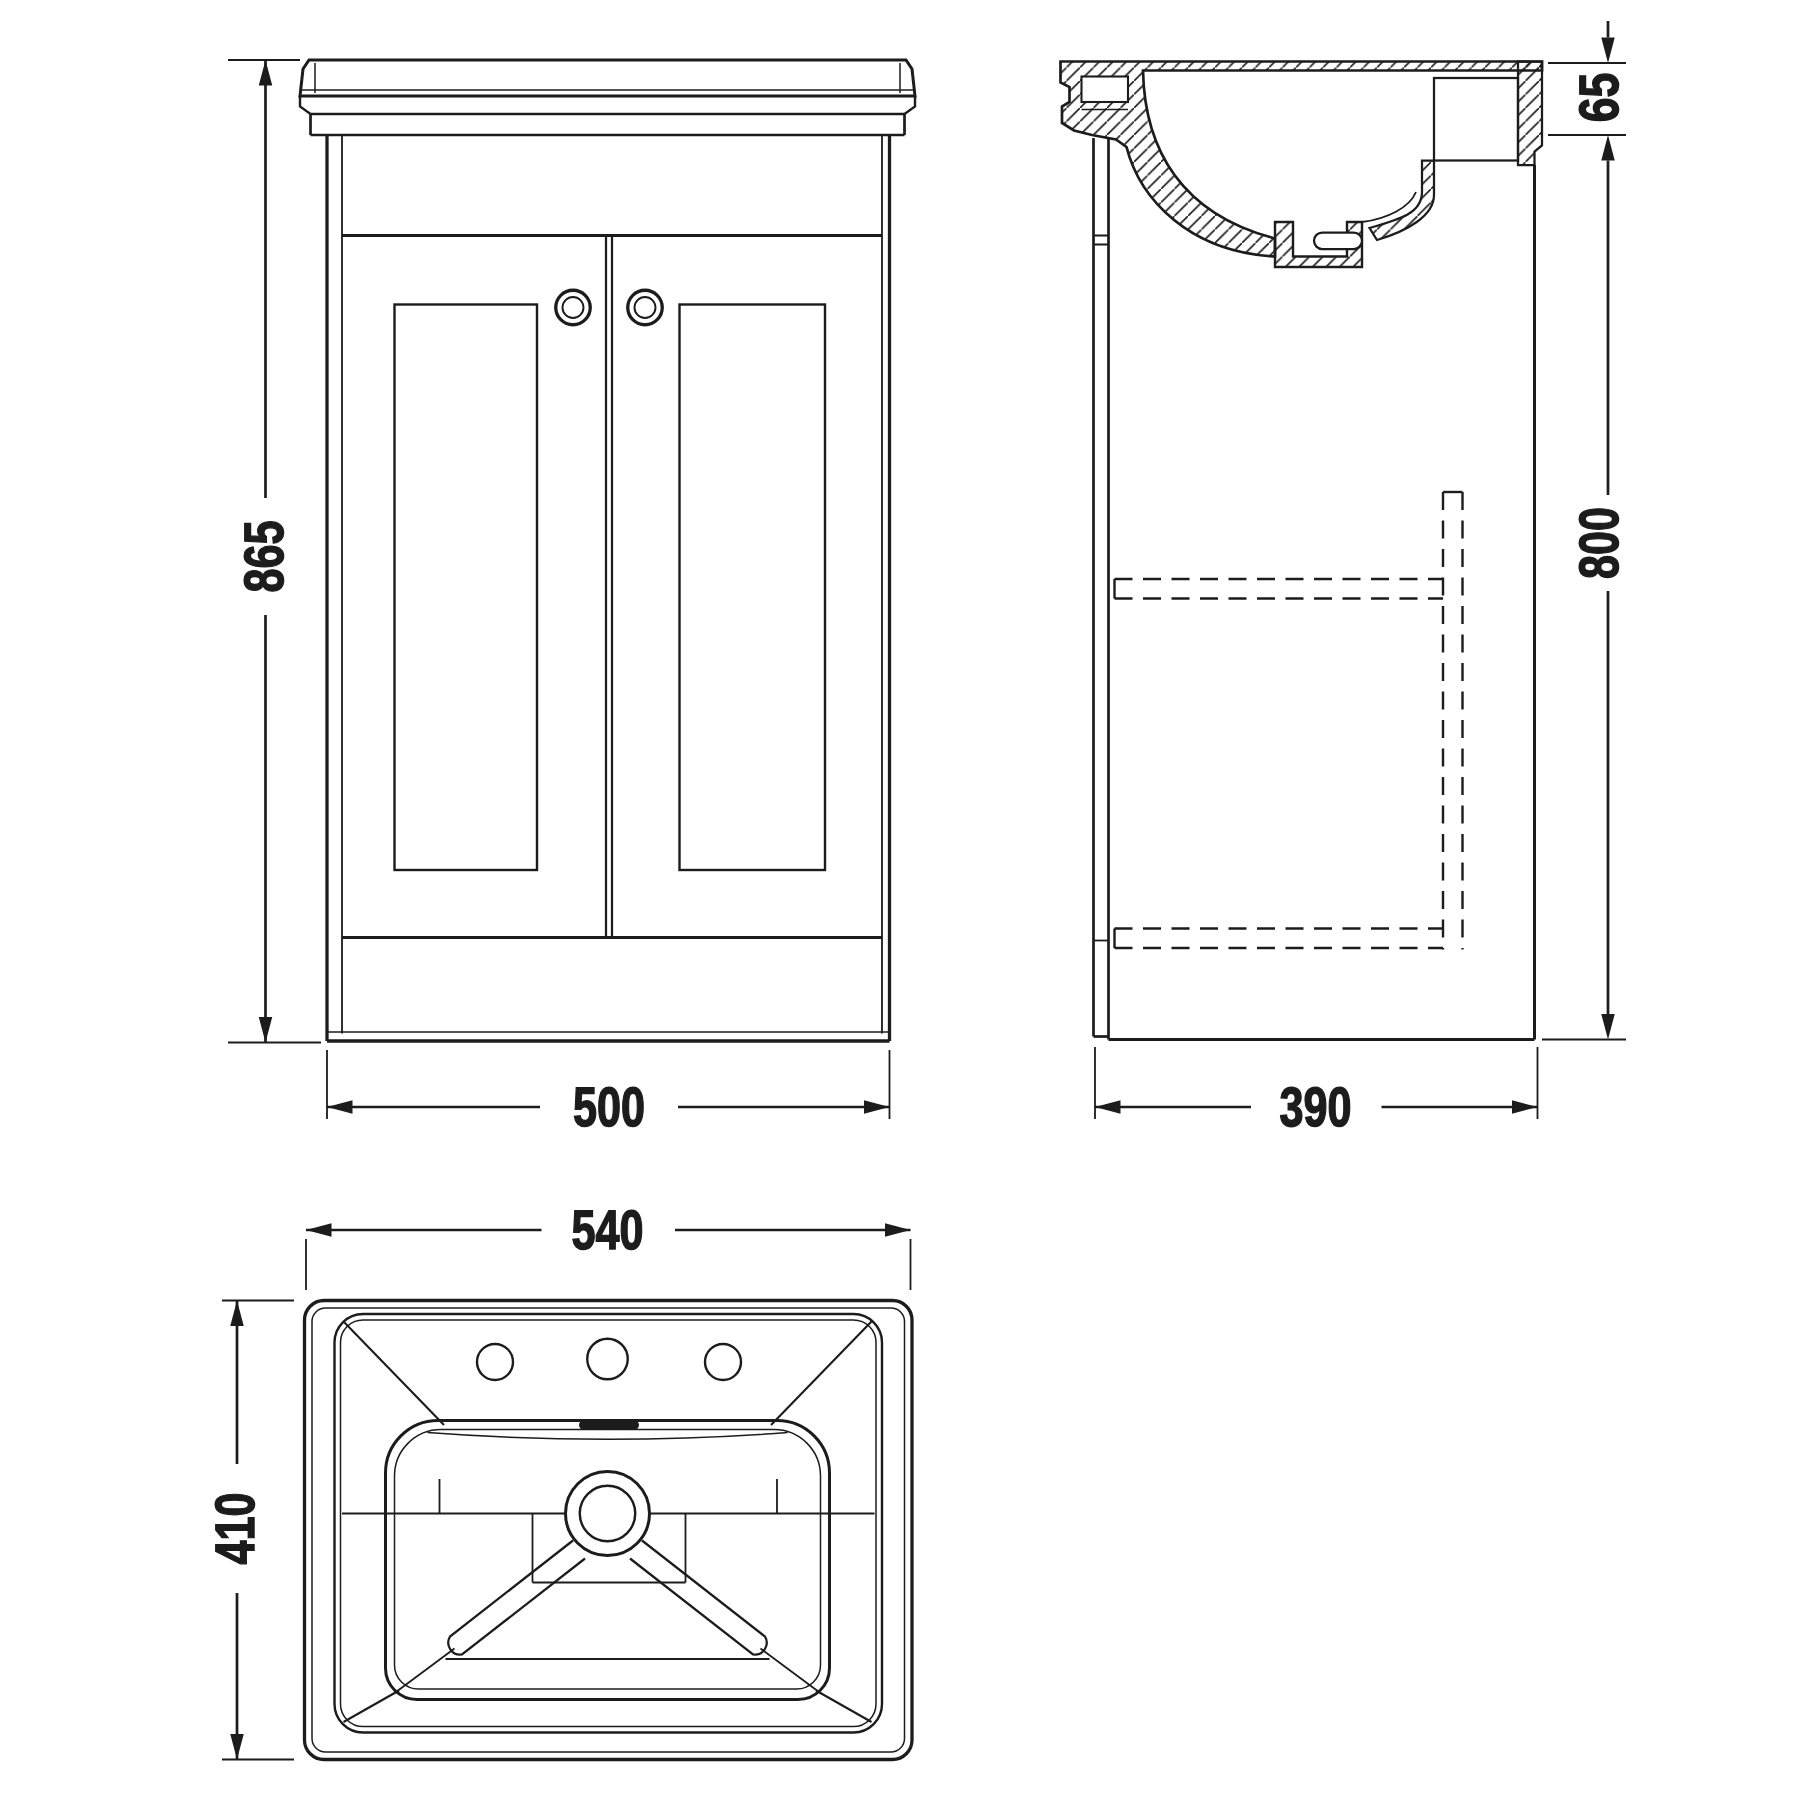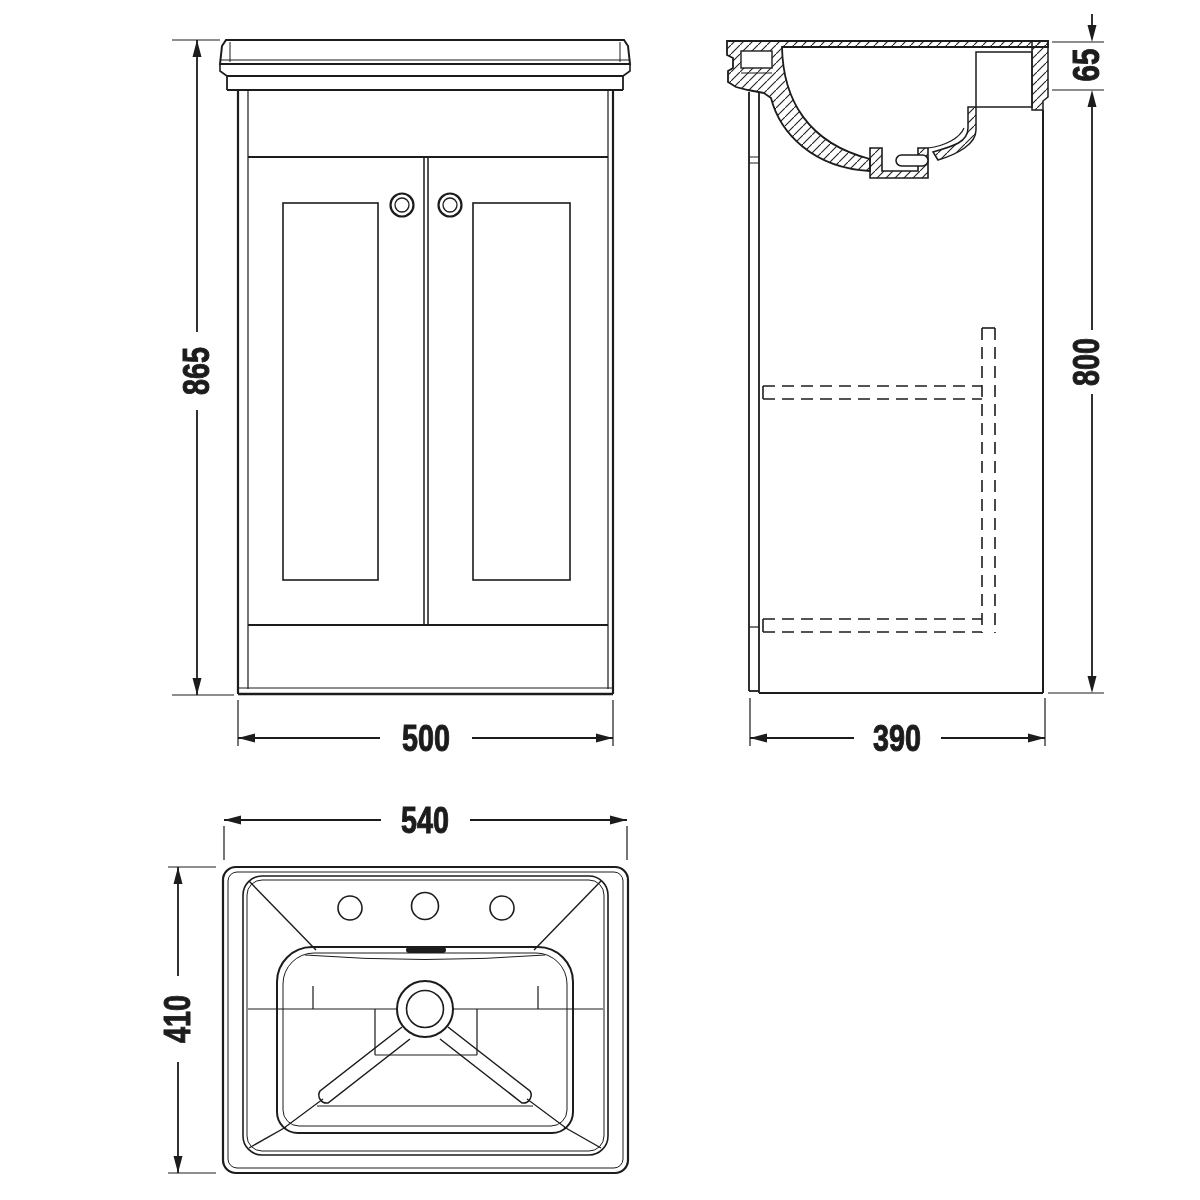--- a/index.html
+++ b/index.html
@@ -2,21 +2,21 @@
 <html><head>
 <meta charset="utf-8">
 <style>
   html,body{margin:0;padding:0;}
   body{
     width:1200px;height:1200px;
     background:#ffffff;
     font-family:"Liberation Sans", sans-serif;
     position:relative;overflow:hidden;
   }
-  .canvas{position:absolute;inset:0;margin-left:20px;}
+  .canvas{position:absolute;inset:0;}
   svg{display:block;}
   .dim-text{
     font-family:"Liberation Sans", sans-serif;
     font-weight:700;
     font-size:37px;
     fill:#1c1c1c;
   }
 </style>
 </head>
 <body>

